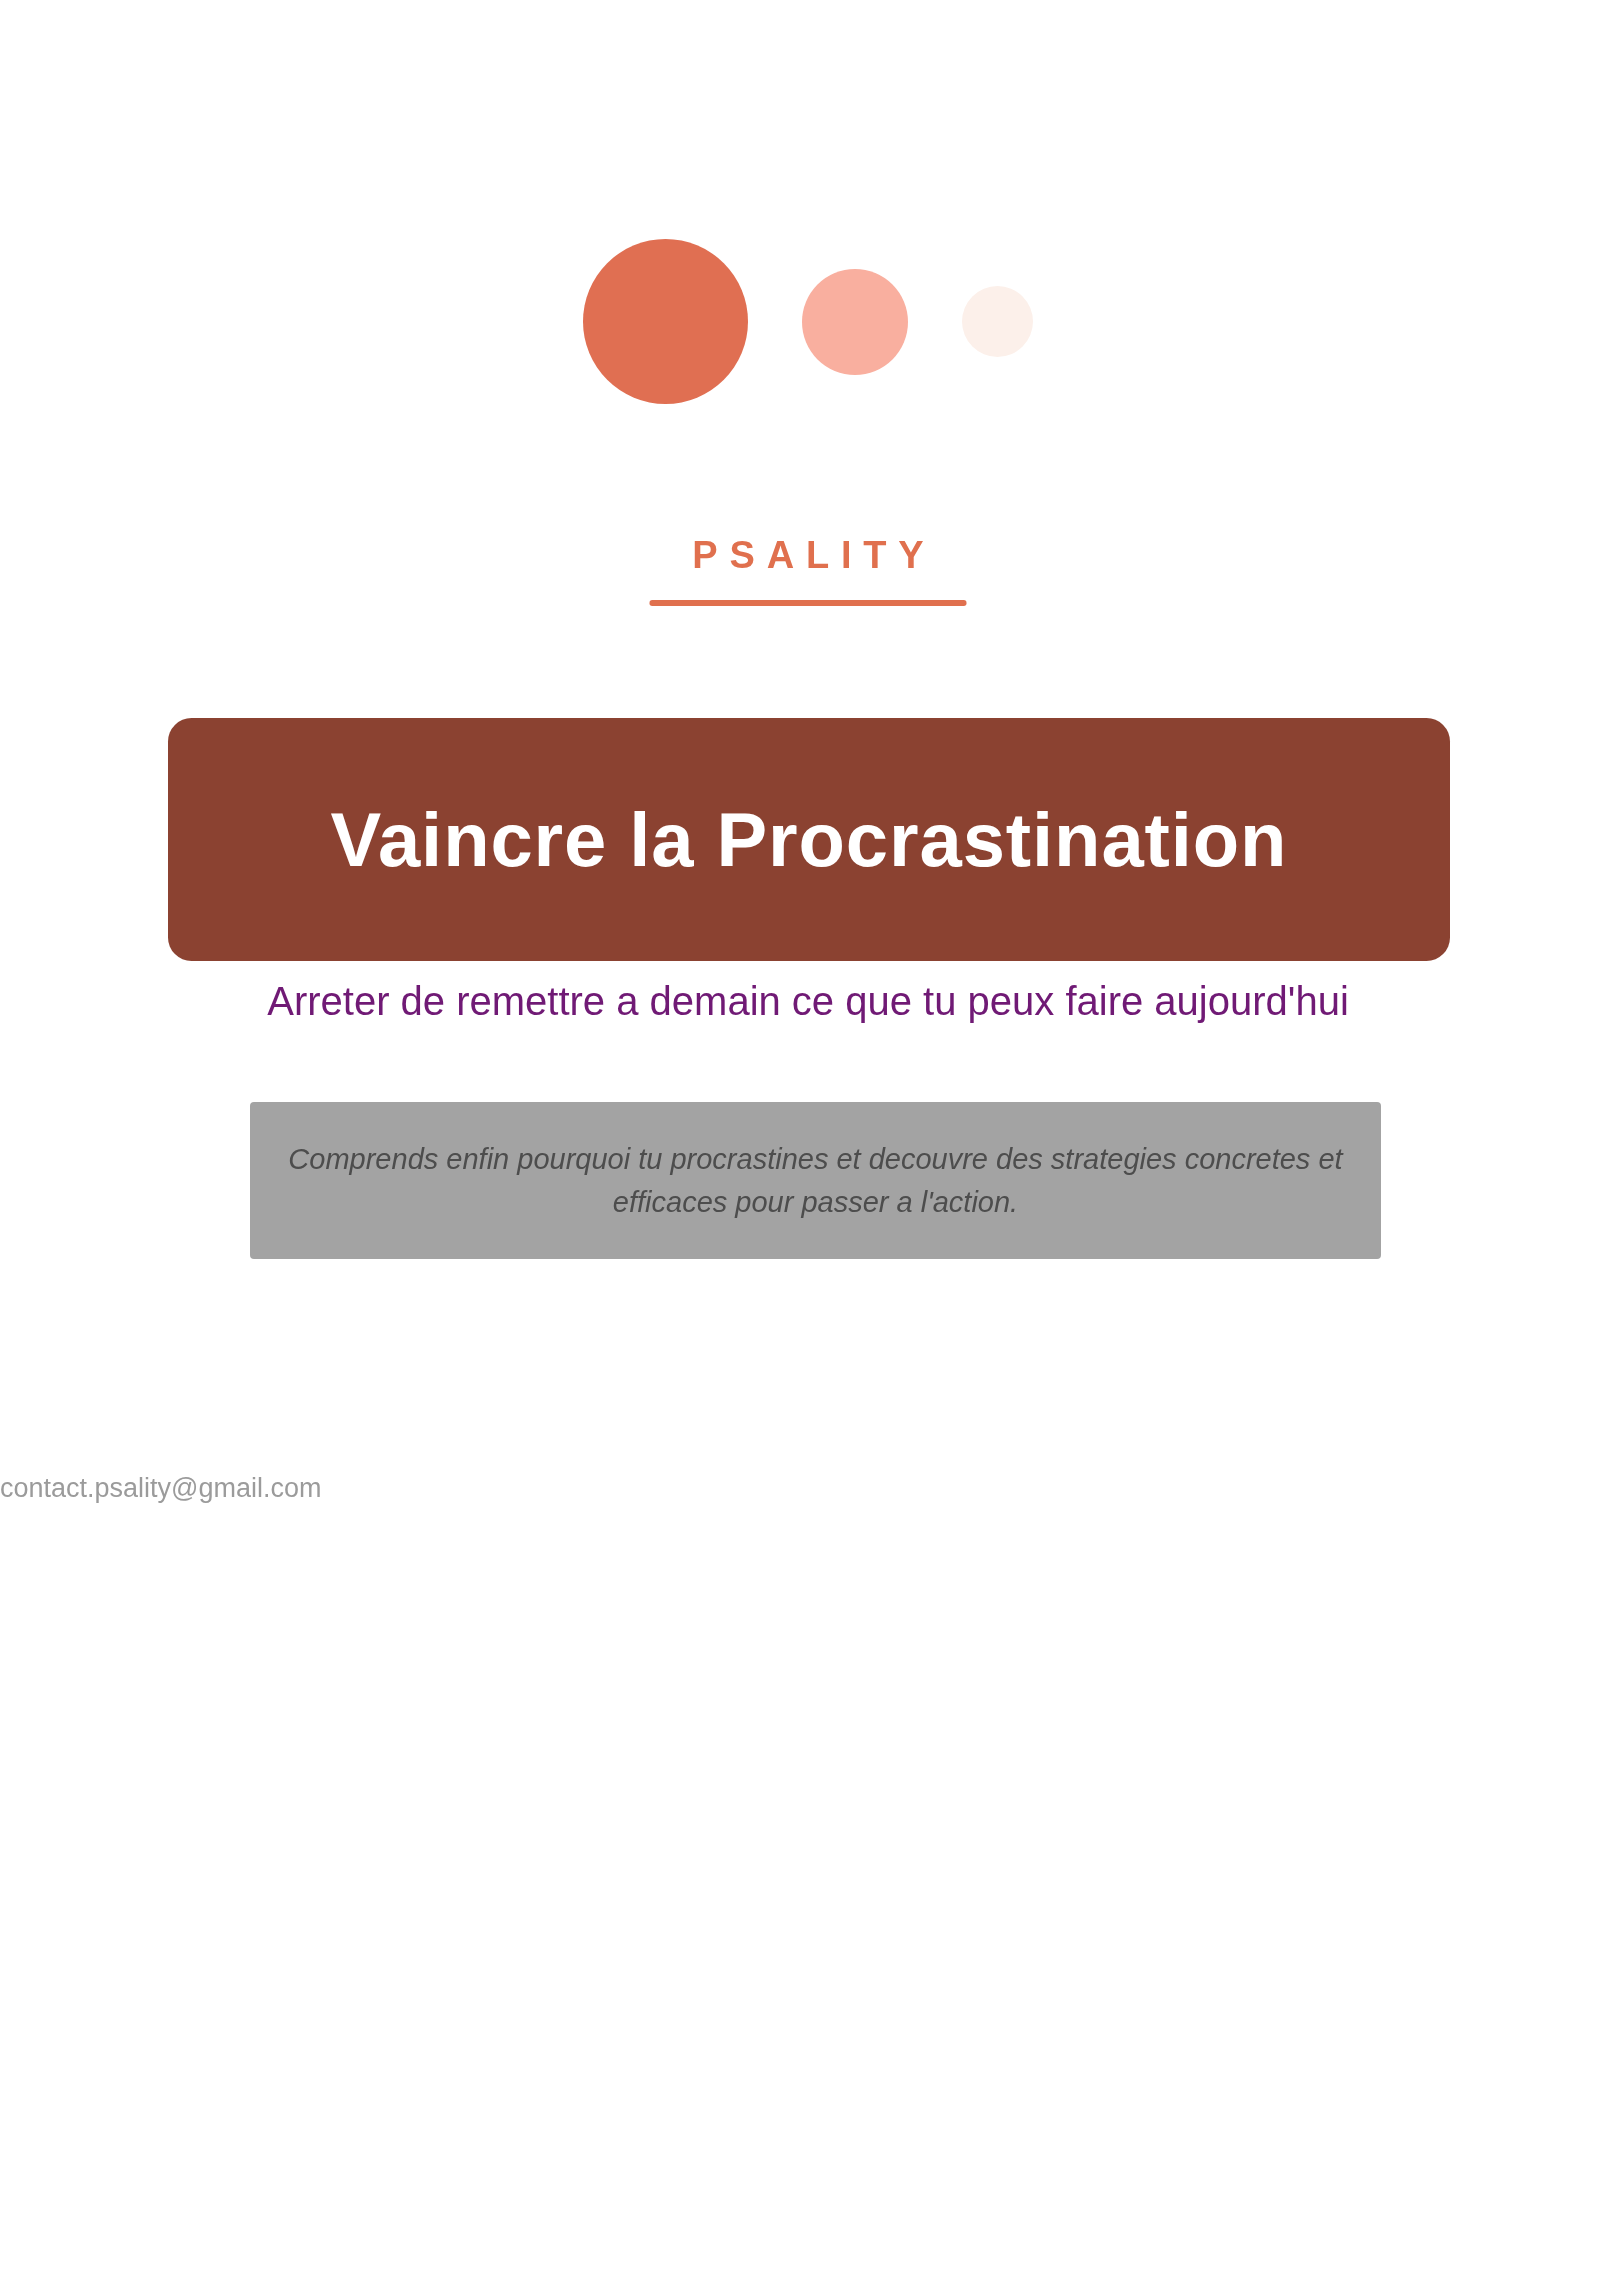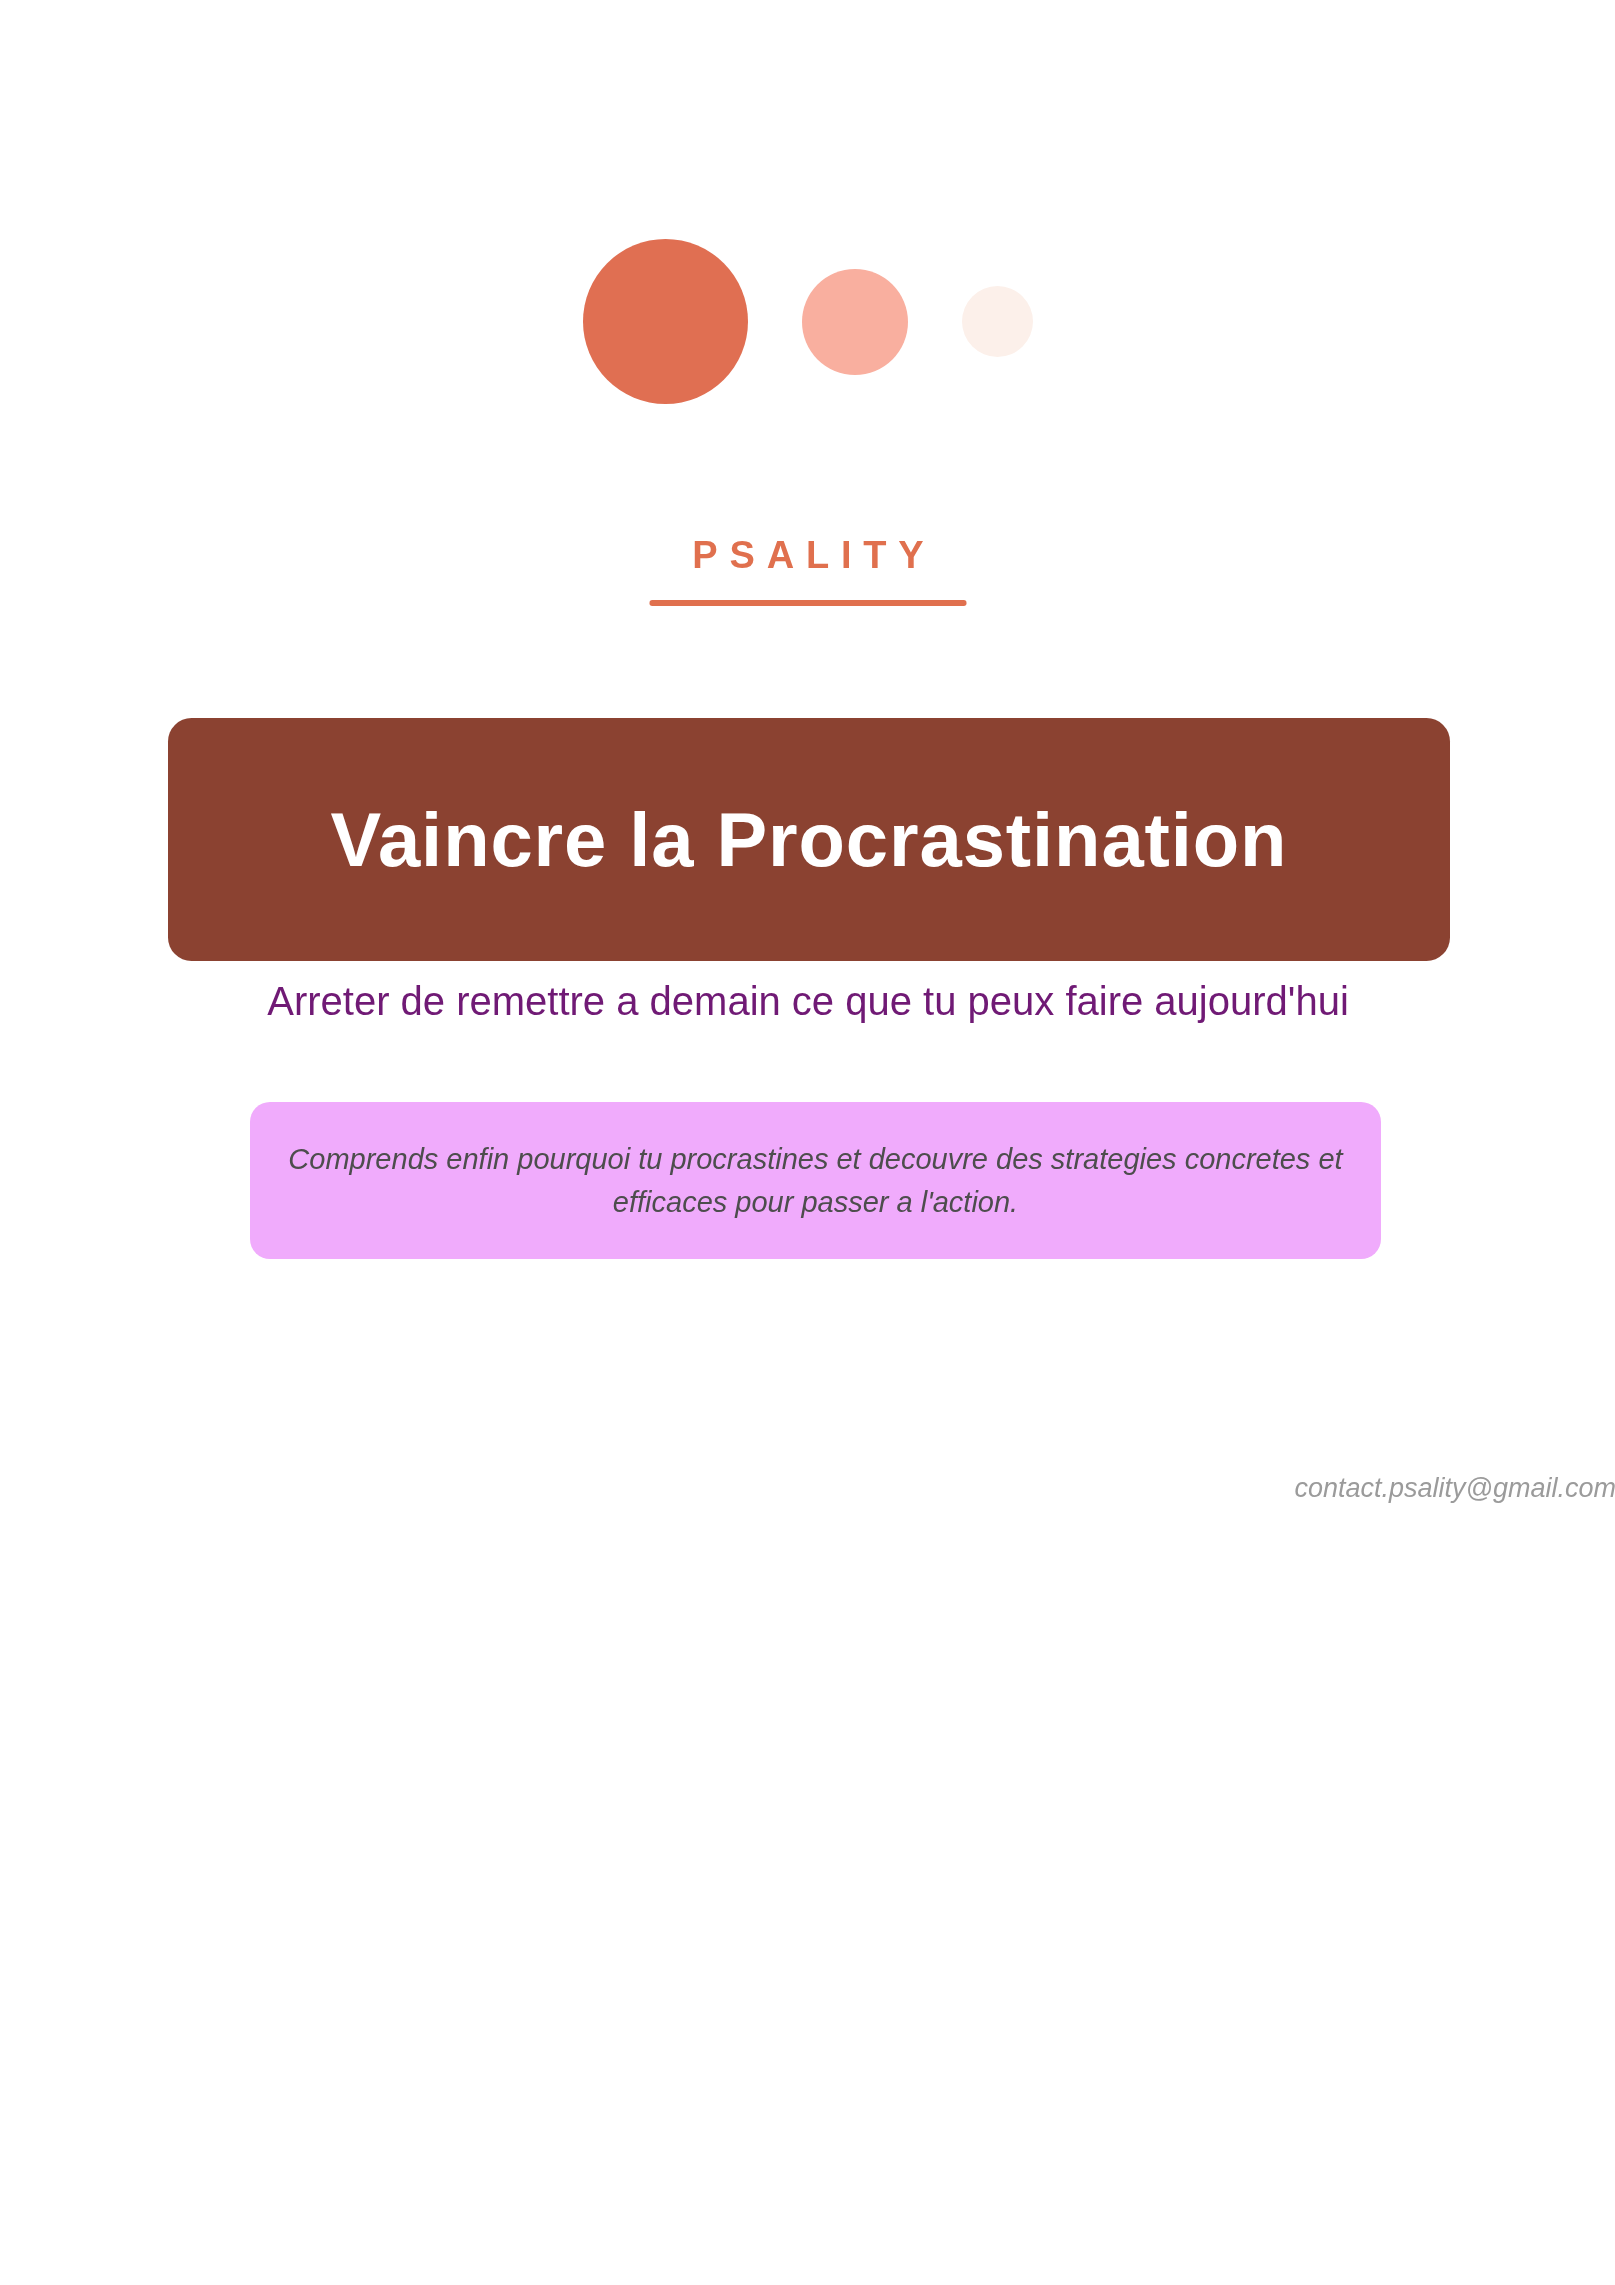--- a/index.html
+++ b/index.html
@@ -88,22 +88,22 @@
     color: #701a75;
   }
 
   
   .desc-box {
     position: absolute;
     top: 1102px;
     left: 250px;
     width: 1131px;
     height: 157px;
-    background: #f0abfc;
-    border-radius: 20px;
+    background: #a3a3a3;
+    border-radius: 4px;
     display: flex;
     align-items: center;
     justify-content: center;
   }
   .desc-box p {
     margin: 0;
     max-width: 1076px;
     font-size: 29px;
     font-style: italic;
     line-height: 43px;
@@ -123,24 +123,23 @@
     color: #E0704E;
     text-decoration: none;
     display: block;
     cursor: pointer;
   }
   .email {
     position: absolute;
     top: 1473px;
     left: 0;
     width: 100%;
-    text-align: right;
+    text-align: left;
     font-size: 27px;
     color: #9B9B9B;
-    font-style: italic;
   }
 </style>
 </head>
 <body>
 
 <div class="page">
 
   <div class="dots">
     <span class="dot dot-lg"></span>
     <span class="dot dot-md"></span>

